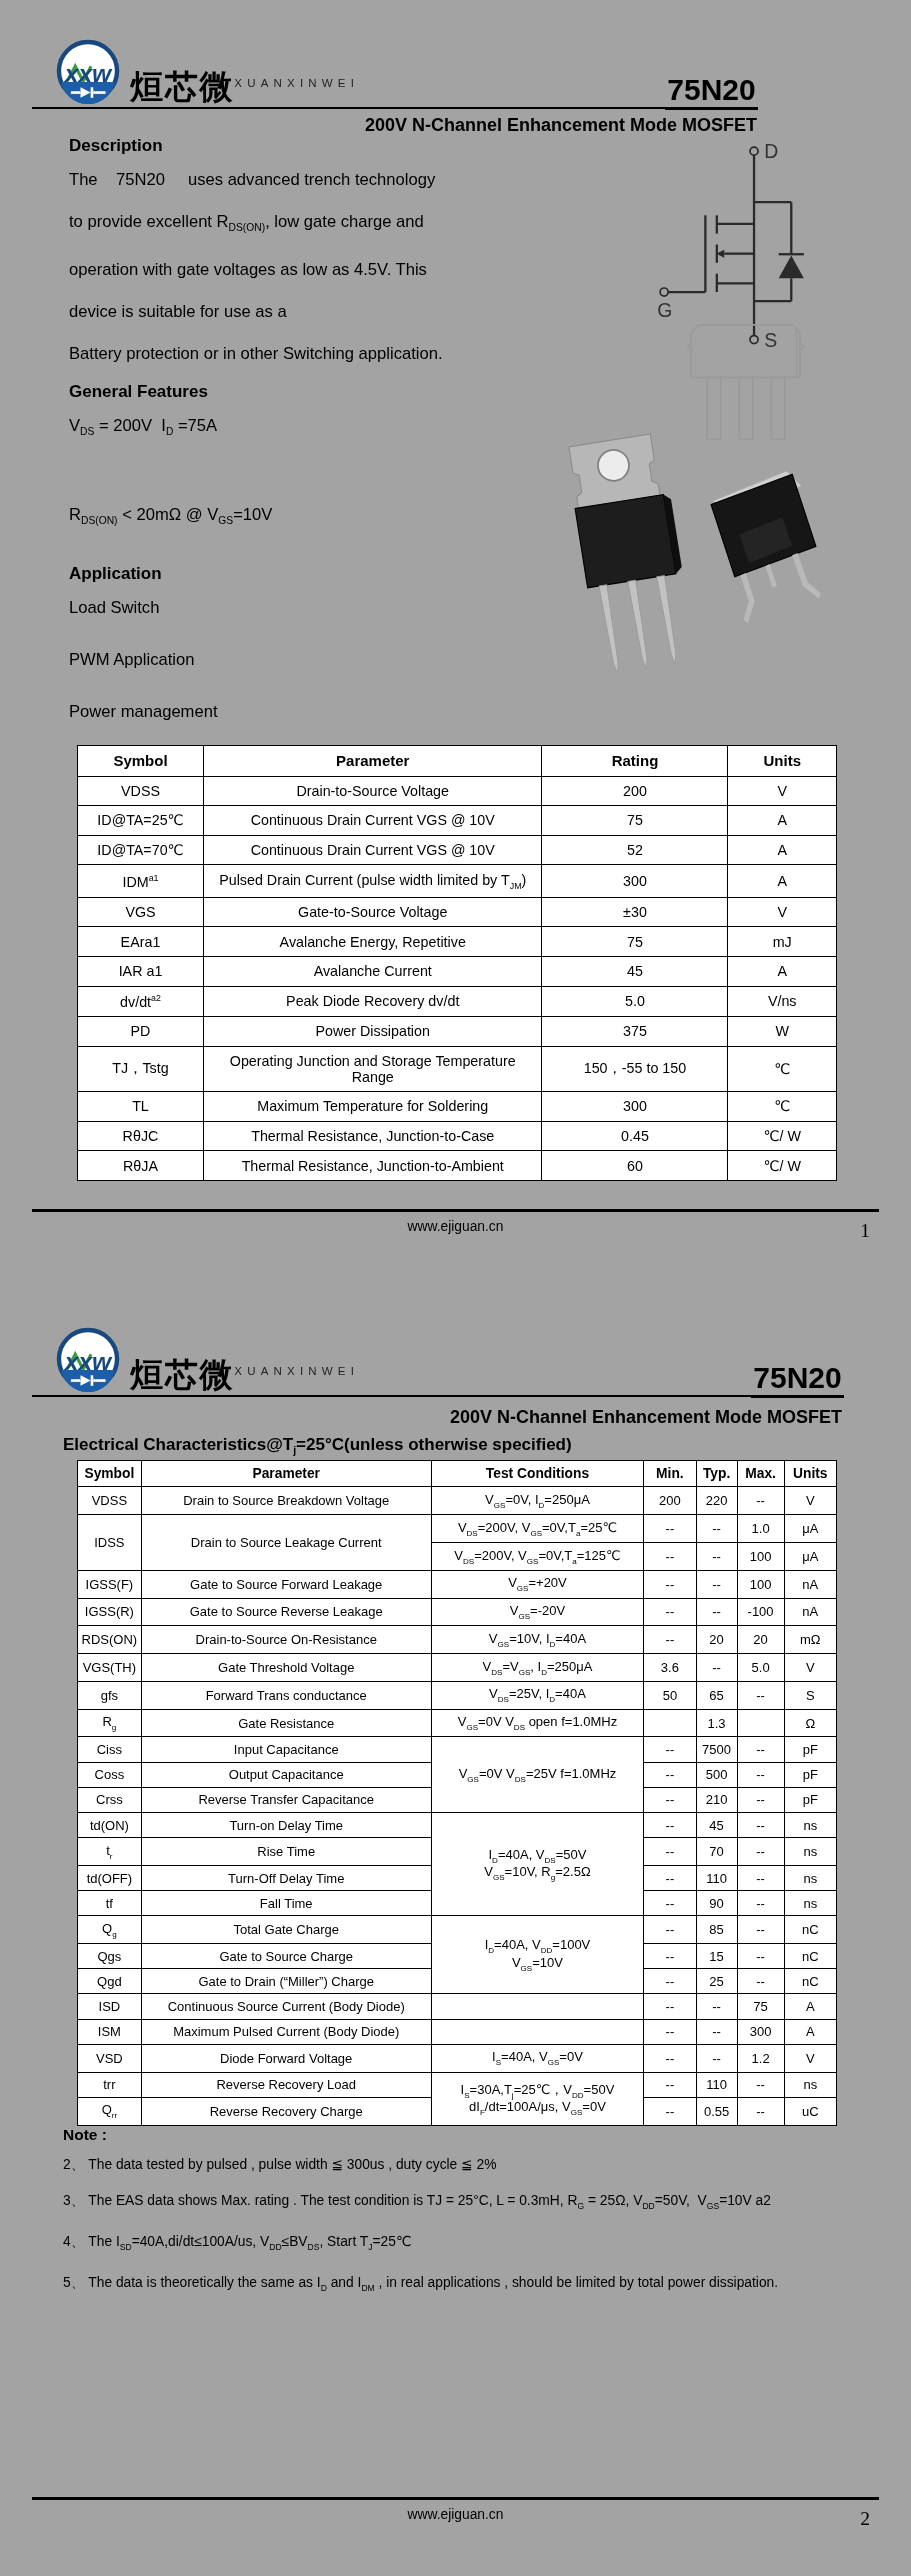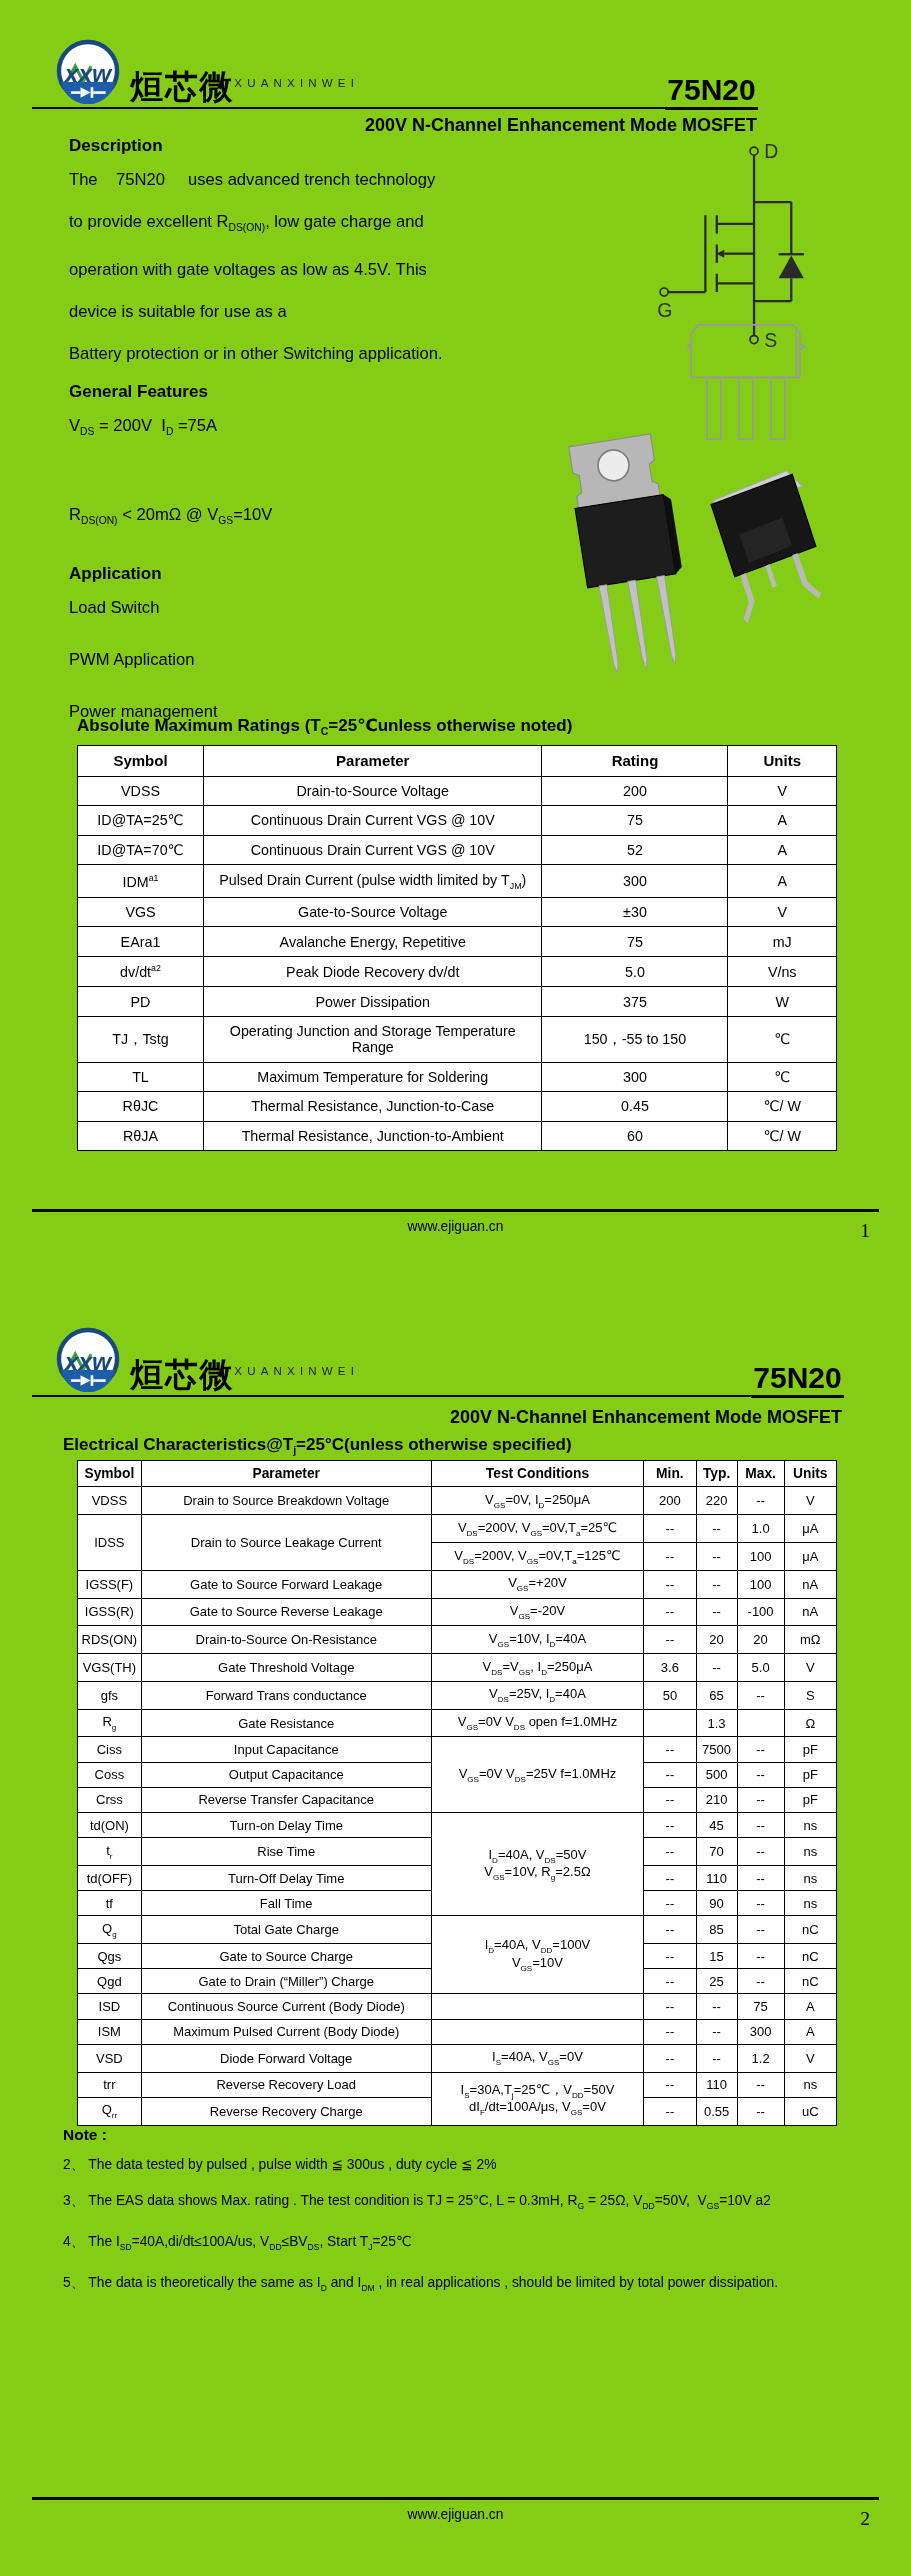--- a/index.html
+++ b/index.html
@@ -1,17 +1,17 @@
 <!DOCTYPE html>
 <html style="font-size:9.2px"><head>
 <meta charset="utf-8">
 <style>
   html,body{margin:0;padding:0;background:#fff;}
   body{width:911px;font-family:"Liberation Sans","DejaVu Sans",sans-serif;color:#000;}
-  .page{position:relative;width:911px;height:1288px;background:#84cc16;overflow:hidden;}
+  .page{position:relative;width:911px;height:1288px;background:#a3a3a3;overflow:hidden;}
 
   
   .masthead{position:absolute;top:16px;left:32px;height:91px;border-bottom:2.3px solid #000;}
   .page--one .masthead{width:726px;}
   .page--two .masthead{width:812px;}
   .logo{position:absolute;left:23px;bottom:3.4px;display:flex;align-items:flex-end;gap:9.2px;}
   .logo-text{display:flex;flex-direction:row;}
   .logo-cn{font-size:33px;font-weight:700;letter-spacing:1.7px;line-height:1.02;}
   .logo-en{font-size:11.5px;letter-spacing:5.2px;color:#222;margin-top:7px;}
   .part-number{position:absolute;right:0;bottom:-2.9px;font-size:30px;font-weight:bold;line-height:1.02;border-bottom:3.4px solid #000;padding:0 2.3px 1.7px 2.3px;}
@@ -181,21 +181,20 @@
     <g transform="rotate(-13 110 155)">
       <polygon points="38,52 176,30 196,62 58,84" fill="#cfcfcf" stroke="#a8a8a8" stroke-width="2"></polygon>
       <polygon points="34,58 184,38 196,170 46,190" fill="#161616" stroke="#000" stroke-width="2"></polygon>
       <polygon points="70,120 150,108 156,160 76,172" fill="#242424"></polygon>
       <path d="M66,188 l4,52 l-20,34 l-6,-8 l16,-28 l-4,-48 Z" fill="#b9b9b9"></path>
       <path d="M110,182 l4,40 l-8,2 l-4,-40 Z" fill="#b9b9b9"></path>
       <path d="M152,176 l6,56 l22,28 l6,-8 l-18,-24 l-6,-54 Z" fill="#b9b9b9"></path>
     </g>
   </svg>
 
-  <div class="amr-heading">Absolute Maximum Ratings (T<sub>C</sub>=25℃unless otherwise noted)</div>
 
   <table class="ds-table amr-table">
     <colgroup>
         <col>
         <col>
         <col>
         <col>
       </colgroup>
   <thead>
         <tr>
@@ -234,20 +233,26 @@
           <td>VGS</td>
           <td>Gate-to-Source Voltage</td>
           <td>±30</td>
           <td>V</td>
         </tr>
         <tr>
           <td>EAra1</td>
           <td>Avalanche Energy, Repetitive</td>
           <td>75</td>
           <td>mJ</td>
+        </tr>
+        <tr>
+          <td>IAR a1</td>
+          <td>Avalanche Current</td>
+          <td>45</td>
+          <td>A</td>
         </tr>
         <tr>
           <td>dv/dt<sup>a2</sup></td>
           <td>Peak Diode Recovery dv/dt</td>
           <td>5.0</td>
           <td>V/ns</td>
         </tr>
         <tr>
           <td>PD</td>
           <td>Power Dissipation</td>

